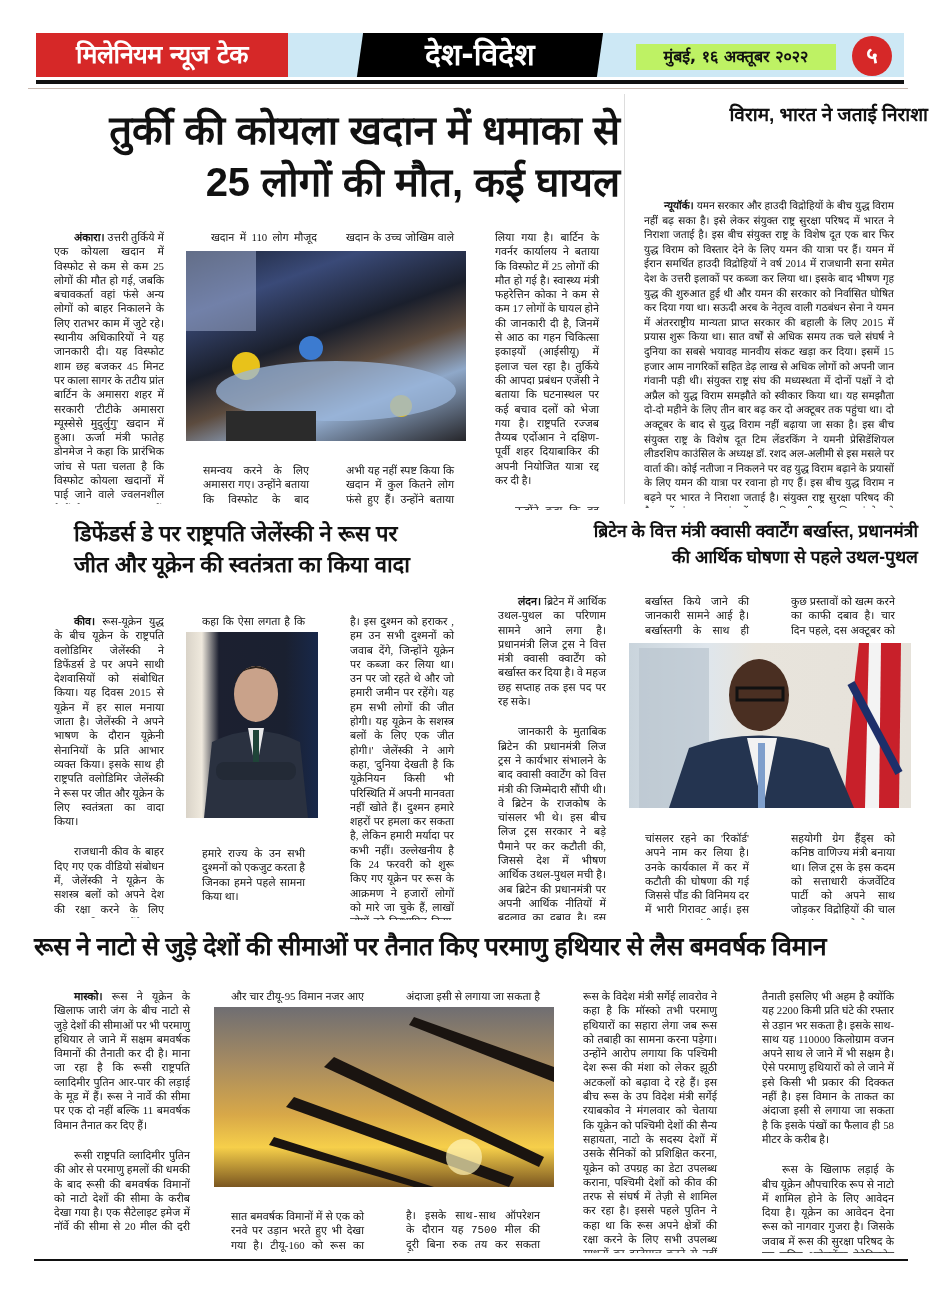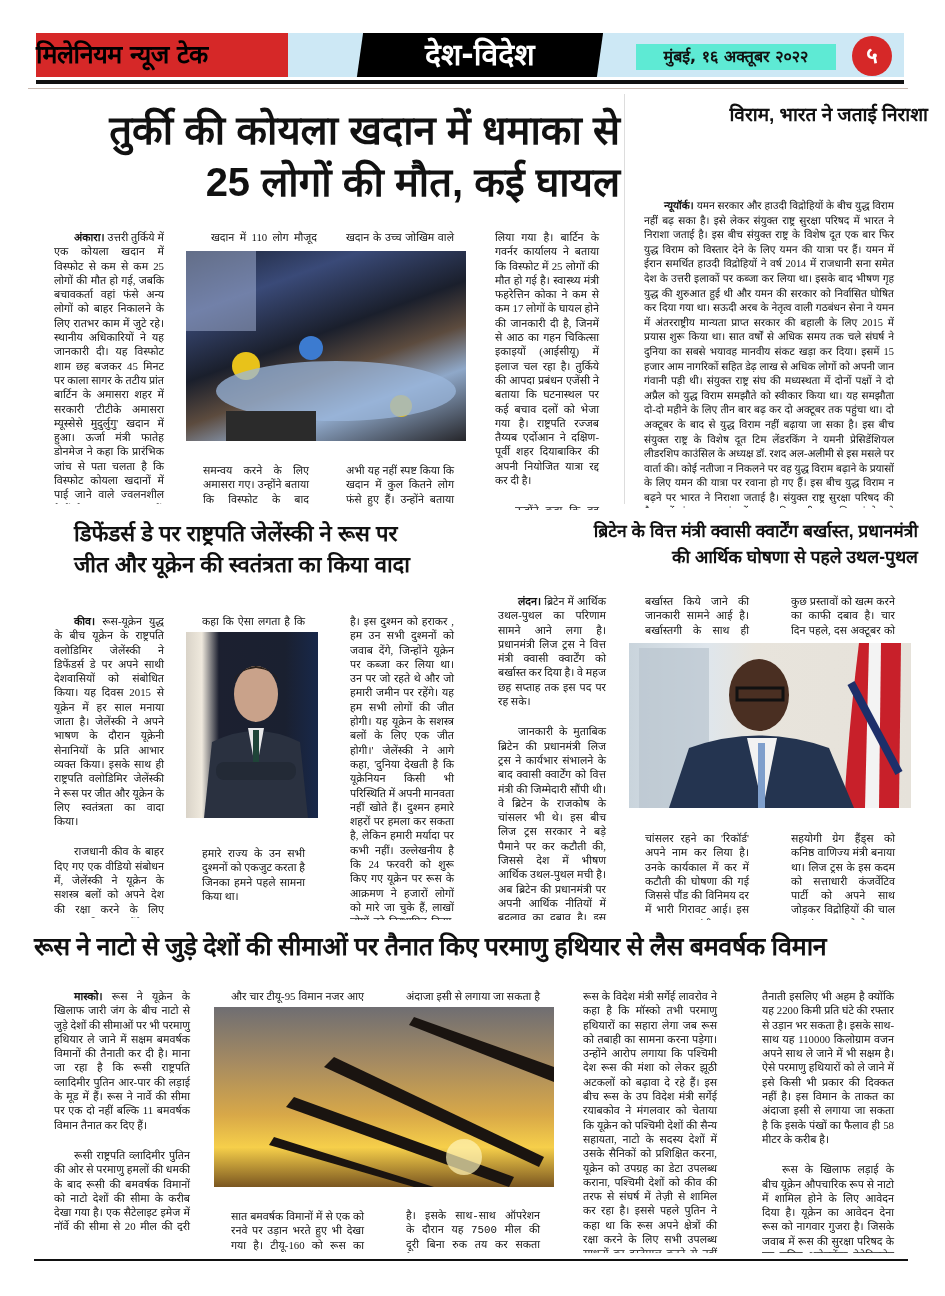--- a/index.html
+++ b/index.html
@@ -1,23 +1,23 @@
 <!DOCTYPE html>
 <html><head>
 <meta charset="utf-8">
 <style>
   html,body{margin:0;padding:0;background:#fff;}
   body{width:945px;height:1296px;position:relative;overflow:hidden;font-family:"DejaVu Sans",sans-serif;color:#111;}
   .abs{position:absolute;}
   
   #mast{left:36px;top:33px;width:868px;height:44px;background:#cde8f5;}
-  #brand{left:36px;top:33px;width:252px;height:44px;background:#d62828;color:#000000;font-weight:bold;font-size:25px;line-height:44px;text-align:left;letter-spacing:-0.5px;}
+  #brand{left:36px;top:33px;width:252px;height:44px;background:#d62828;color:#ffffff;font-weight:bold;font-size:25px;line-height:44px;text-align:center;letter-spacing:-0.5px;}
   #section{left:360px;top:33px;width:240px;height:44px;background:#000;color:#fff;font-weight:bold;font-size:30px;line-height:44px;text-align:center;transform:skewX(-8deg);}
   #section span{display:inline-block;transform:skewX(8deg);}
-  #dateline{left:636px;top:44px;width:200px;height:26px;background:#5eead4;font-size:16px;line-height:26px;text-align:center;font-weight:bold;}
+  #dateline{left:636px;top:44px;width:200px;height:26px;background:#bef264;font-size:16px;line-height:26px;text-align:center;font-weight:bold;}
   #pageno{left:852px;top:36px;width:40px;height:40px;border-radius:50%;background:#d62828;color:#fff;font-size:22px;font-weight:bold;line-height:40px;text-align:center;}
   #rule1{left:36px;top:80px;width:868px;height:4px;background:#111;}
   #rule2{left:28px;top:88px;width:880px;height:1px;background:#c9b9b0;}
   .head-big{font-weight:bold;text-align:right;color:#111;font-family:"Liberation Sans",sans-serif;}
   .body{font-family:"Liberation Serif",serif;font-size:10.8px;line-height:14.3px;text-align:justify;color:#111;}
   .body p{margin:16px;text-indent:20px;}
   .body b{font-weight:bold;}
   .col{position:absolute;overflow:hidden;}
   .photo{position:absolute;overflow:hidden;}
   .hr{position:absolute;height:2px;background:#111;}

